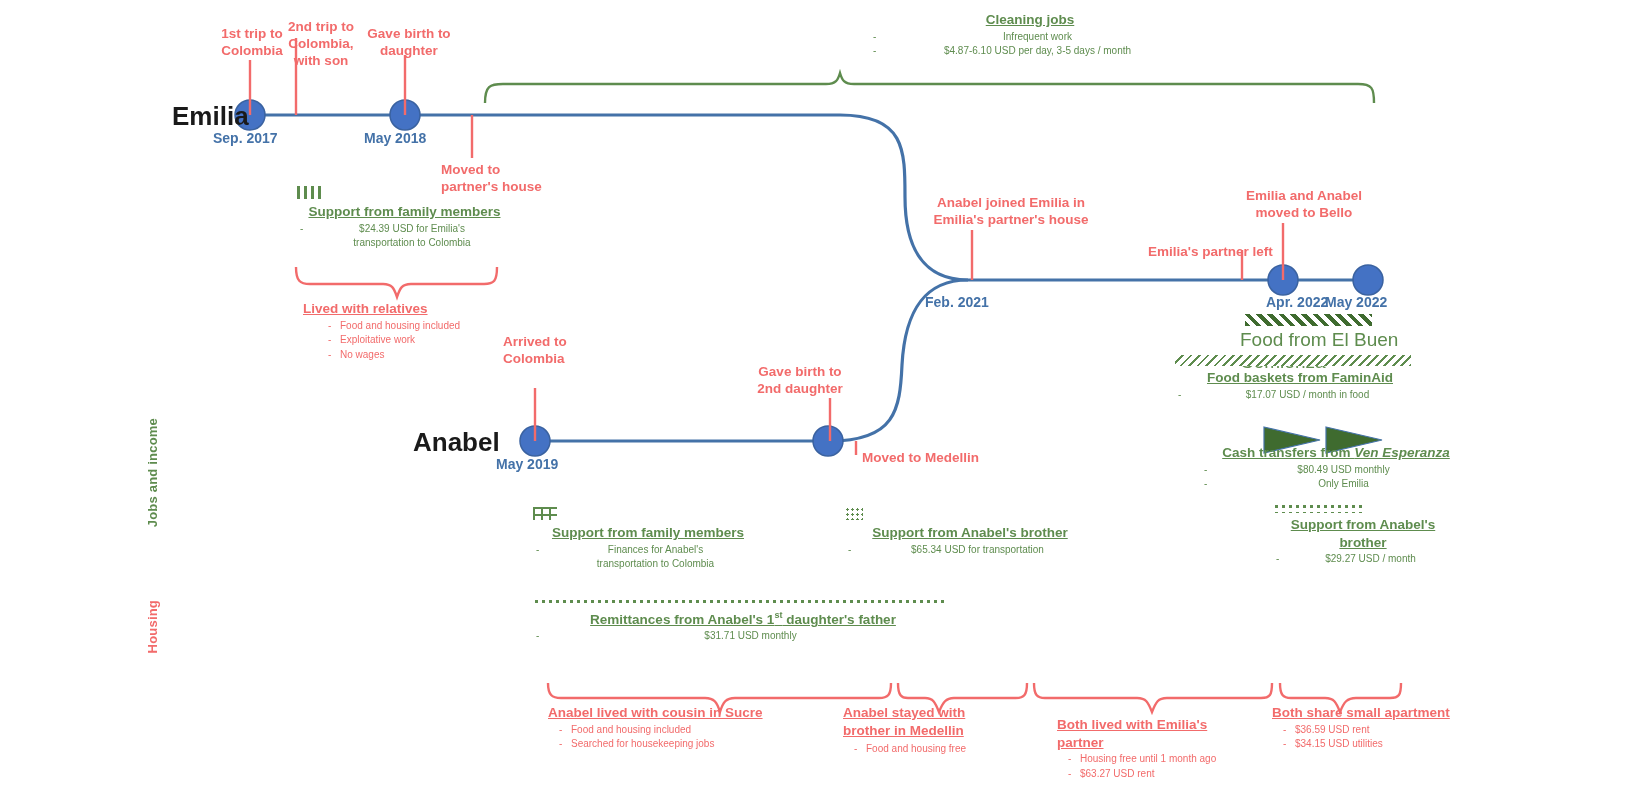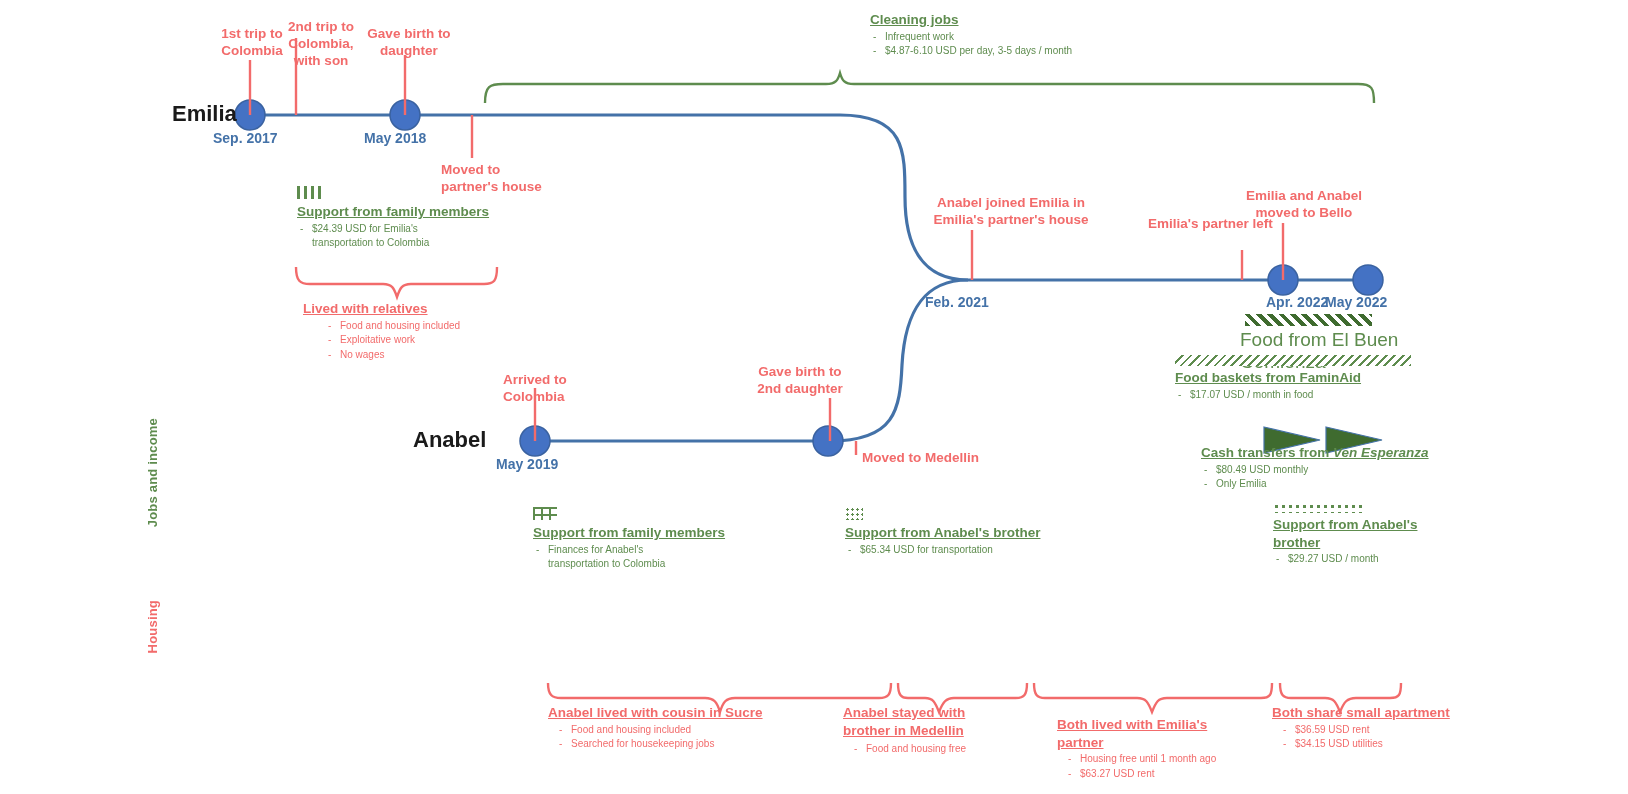--- a/index.html
+++ b/index.html
@@ -22,23 +22,23 @@
   svg.layer {
     position: absolute;
     left: 0; top: 0;
     width: 1628px; height: 794px;
     pointer-events: none;
   }
   .abs { position: absolute; }
 
   
   .red      { color: #F26B6B; }
-  .green    { color: #5E8C4E; }
+  .green    { color: #5E8C4E; text-align: center; }
   .blue-lbl { color: #4472A8; font-weight: bold; font-size: 14px; }
-  .person   { color: #1a1a1a; font-weight: bold; font-size: 22px; }
+  .person   { color: #1a1a1a; font-weight: bold; font-size: 26px; }
 
   .ev {           
     color: #F26B6B;
     font-size: 13.5px;
     line-height: 1.25;
     font-weight: bold;
     white-space: pre-line;
   }
   .box-title {
     font-size: 13.5px;
@@ -196,24 +196,24 @@
 Colombia</div>
   <div class="abs ev" style="left:278px; top:19px; width:86px; text-align:center;">2nd trip to
 Colombia,
 with son</div>
   <div class="abs ev" style="left:351px; top:26px; width:116px; text-align:center;">Gave birth to
 daughter</div>
   <div class="abs ev" style="left:441px; top:162px; width:115px;">Moved to
 partner's house</div>
   <div class="abs ev" style="left:925px; top:195px; width:172px; text-align:center;">Anabel joined Emilia in
 Emilia's partner's house</div>
-  <div class="abs ev" style="left:1148px; top:216px; width:160px;">Emilia's partner left</div>
+  <div class="abs ev" style="left:1148px; top:244px; width:160px;">Emilia's partner left</div>
   <div class="abs ev" style="left:1237px; top:188px; width:134px; text-align:center;">Emilia and Anabel
 moved to Bello</div>
-  <div class="abs ev" style="left:503px; top:372px; width:82px;">Arrived to
+  <div class="abs ev" style="left:503px; top:334px; width:82px;">Arrived to
 Colombia</div>
   <div class="abs ev" style="left:745px; top:364px; width:110px; text-align:center;">Gave birth to
 2nd daughter</div>
   <div class="abs ev" style="left:862px; top:450px; width:150px;">Moved to Medellin</div>
 
   <div class="abs" style="left:870px; top:11px; width:320px;">
     <div class="box-title green">Cleaning jobs</div>
     <ul class="bullets green">
       <li>Infrequent work</li>
       <li>$4.87-6.10 USD per day, 3-5 days / month</li>
@@ -280,20 +280,29 @@
   </div>
 
   <div class="abs" style="left:845px; top:507px; width:250px;">
     <span class="swatch sw-dots"></span>
     <div class="box-title green" style="margin-top:4px;">Support from Anabel's brother</div>
     <ul class="bullets green">
       <li>$65.34 USD for transportation</li>
     </ul>
   </div>
 
+  <div class="abs" style="left:533px; top:598px; width:420px;">
+    <span class="swatch sw-sparse" style="width:415px; height:9px;"></span>
+    <div class="box-title green" style="margin-top:3px;">
+      <span>Remittances from Anabel's 1</span><sup style="font-size:9px;">st</sup><span> daughter's father</span>
+    </div>
+    <ul class="bullets green">
+      <li>$31.71 USD monthly</li>
+    </ul>
+  </div>
 
   <div class="abs" style="left:548px; top:704px; width:290px;">
     <div class="box-title red">Anabel lived with cousin in Sucre</div>
     <ul class="bullets red" style="padding-left:8px;">
       <li>Food and housing included</li>
       <li>Searched for housekeeping jobs</li>
     </ul>
   </div>
 
   <div class="abs" style="left:843px; top:704px; width:170px;">

